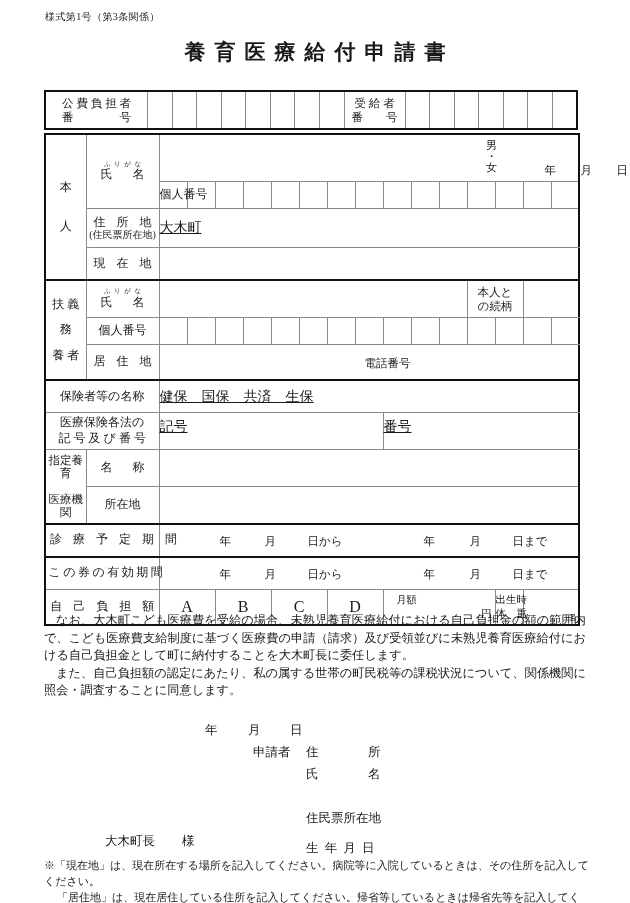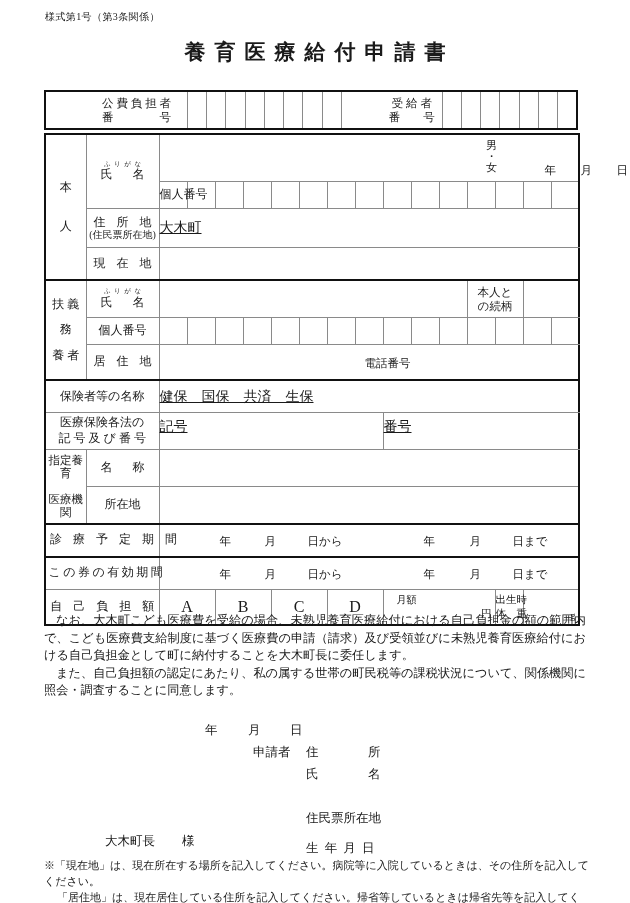--- a/index.html
+++ b/index.html
@@ -55,21 +55,21 @@
     padding: 0;
     vertical-align: middle;
     height: 22px;
   }
   .outer {
     border: 2px solid #111 !important;
   }
 
   
   #num-table { top: 90px; width: 534px; }
-  #num-table td { height: 36px; padding-left: 40px; }
+  #num-table td { height: 36px; }
   .lbl {
     text-align: center;
     font-size: 11.5px;
     line-height: 1.25;
     white-space: nowrap;
   }
   .spread2 {
     display: block;
   }
   .cellbox { background: #fff; }

